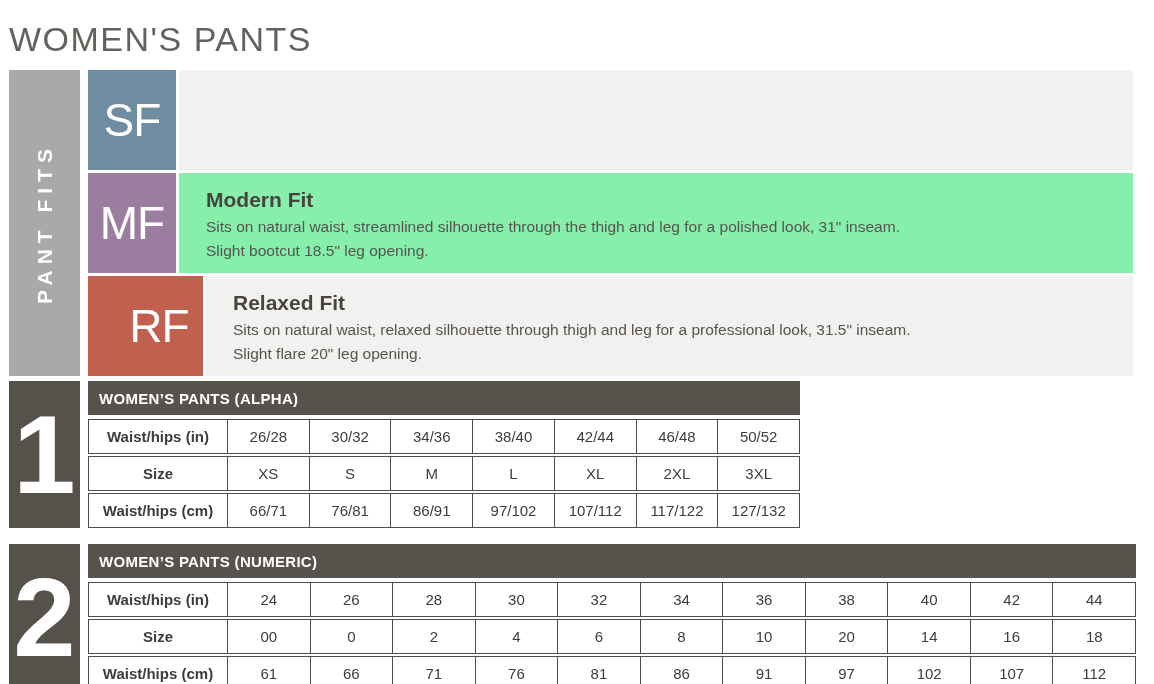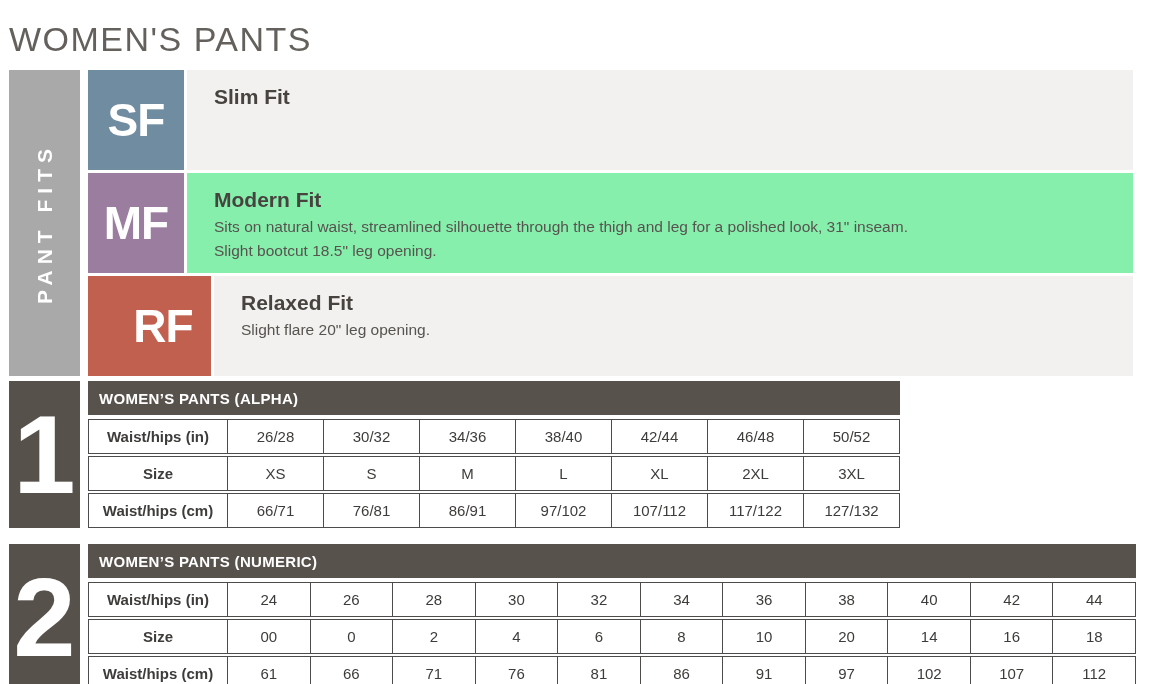--- a/index.html
+++ b/index.html
@@ -52,28 +52,28 @@
     white-space: nowrap;
   }
   .fit-rows {
     flex: 1;
     display: flex;
     flex-direction: column;
     gap: 3px;
   }
   .fit-row { display: flex; height: 100px; }
   .fit-badge {
-    width: 96px;
+    width: 88px;
     margin-right: 3px;
     flex: none;
     display: flex;
     align-items: center;
     justify-content: center;
     color: #ffffff;
-    font-weight: bold;
+    font-weight: normal;
     font-size: 46px;
     letter-spacing: -1px;
   }
   .fit-desc {
     flex: 1;
     background: #f2f1ef;
     padding: 15px 20px 0 27px;
     box-sizing: border-box;
   }
   .fit-desc.mid { background: #86efac; }
@@ -103,21 +103,21 @@
     background: #57514c;
     color: #ffffff;
     font-weight: bold;
     font-size: 112px;
     line-height: 1;
     display: flex;
     align-items: center;
     justify-content: center;
   }
   .size-table { display: flex; flex-direction: column; }
-  .size-table.alpha   { width: 812px; }
+  .size-table.alpha   { width: 712px; }
   .size-table.numeric { width: 1048px; }
   .table-title-bar {
     height: 34px;
     background: #58524d;
     color: #ffffff;
     font-weight: bold;
     font-size: 15px;
     letter-spacing: 0.3px;
     display: flex;
     align-items: center;
@@ -159,35 +159,35 @@
   <h1 class="page-title">WOMEN'S PANTS</h1>
 
   <div class="fits-section">
     <div class="side-bar">
       <span class="vtext">PANT FITS</span>
     </div>
     <div class="fit-rows">
         <div class="fit-row">
           <div class="fit-badge" style="background: rgb(112, 140, 160);">SF</div>
           <div class="fit-desc">
-            <h3 class="fit-name">Slim Fit</h3>
           </div>
         </div>
         <div class="fit-row">
           <div class="fit-badge" style="background: rgb(155, 125, 159);">MF</div>
           <div class="fit-desc mid">
             <h3 class="fit-name">Modern Fit</h3>
             <div class="fit-line">Sits on natural waist, streamlined silhouette through the thigh and leg for a polished look, 31" inseam.</div>
             <div class="fit-line">Slight bootcut 18.5" leg opening.</div>
           </div>
         </div>
         <div class="fit-row">
           <div class="fit-badge" style="background: rgb(193, 96, 79); padding-left: 27px;">RF</div>
           <div class="fit-desc">
             <h3 class="fit-name">Relaxed Fit</h3>
+            <div class="fit-line">Sits on natural waist, relaxed silhouette through thigh and leg for a professional look, 31.5" inseam.</div>
             <div class="fit-line">Slight flare 20" leg opening.</div>
           </div>
         </div>
       </div>
   </div>
 
   <div id="tables-container">
       <div class="table-section first">
         <div class="num-block">1</div>
         <div class="size-table alpha">

